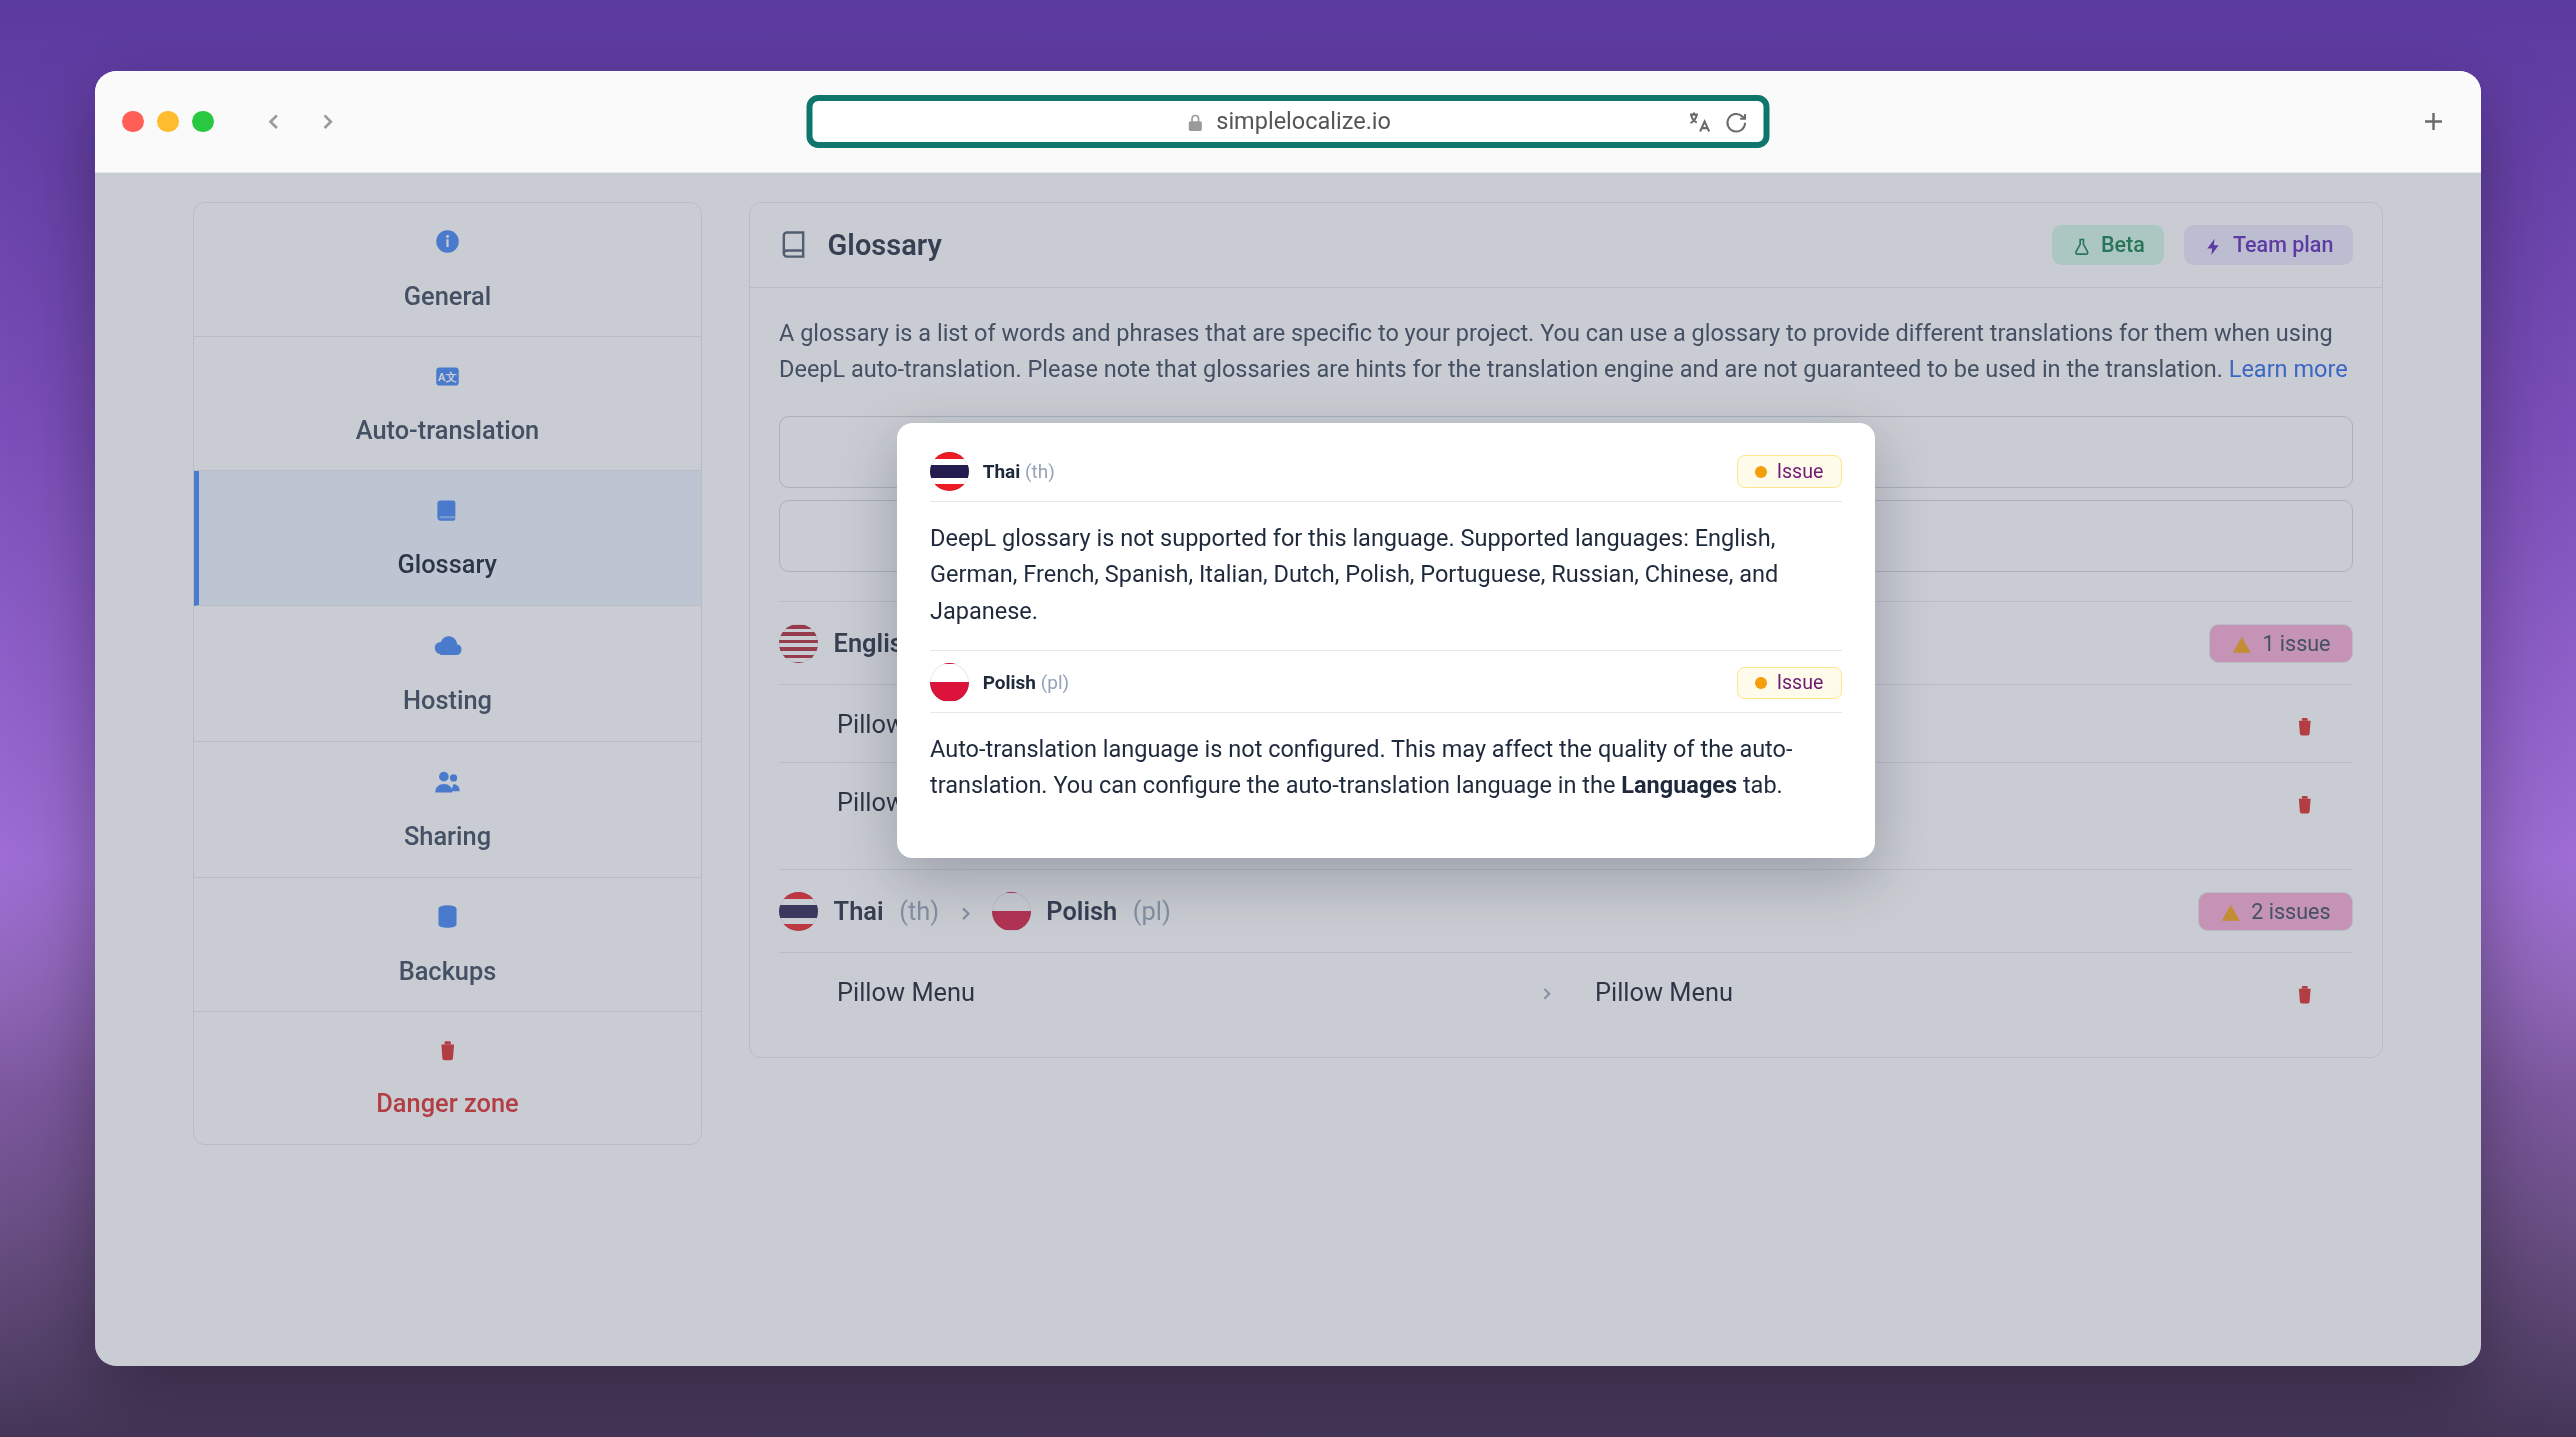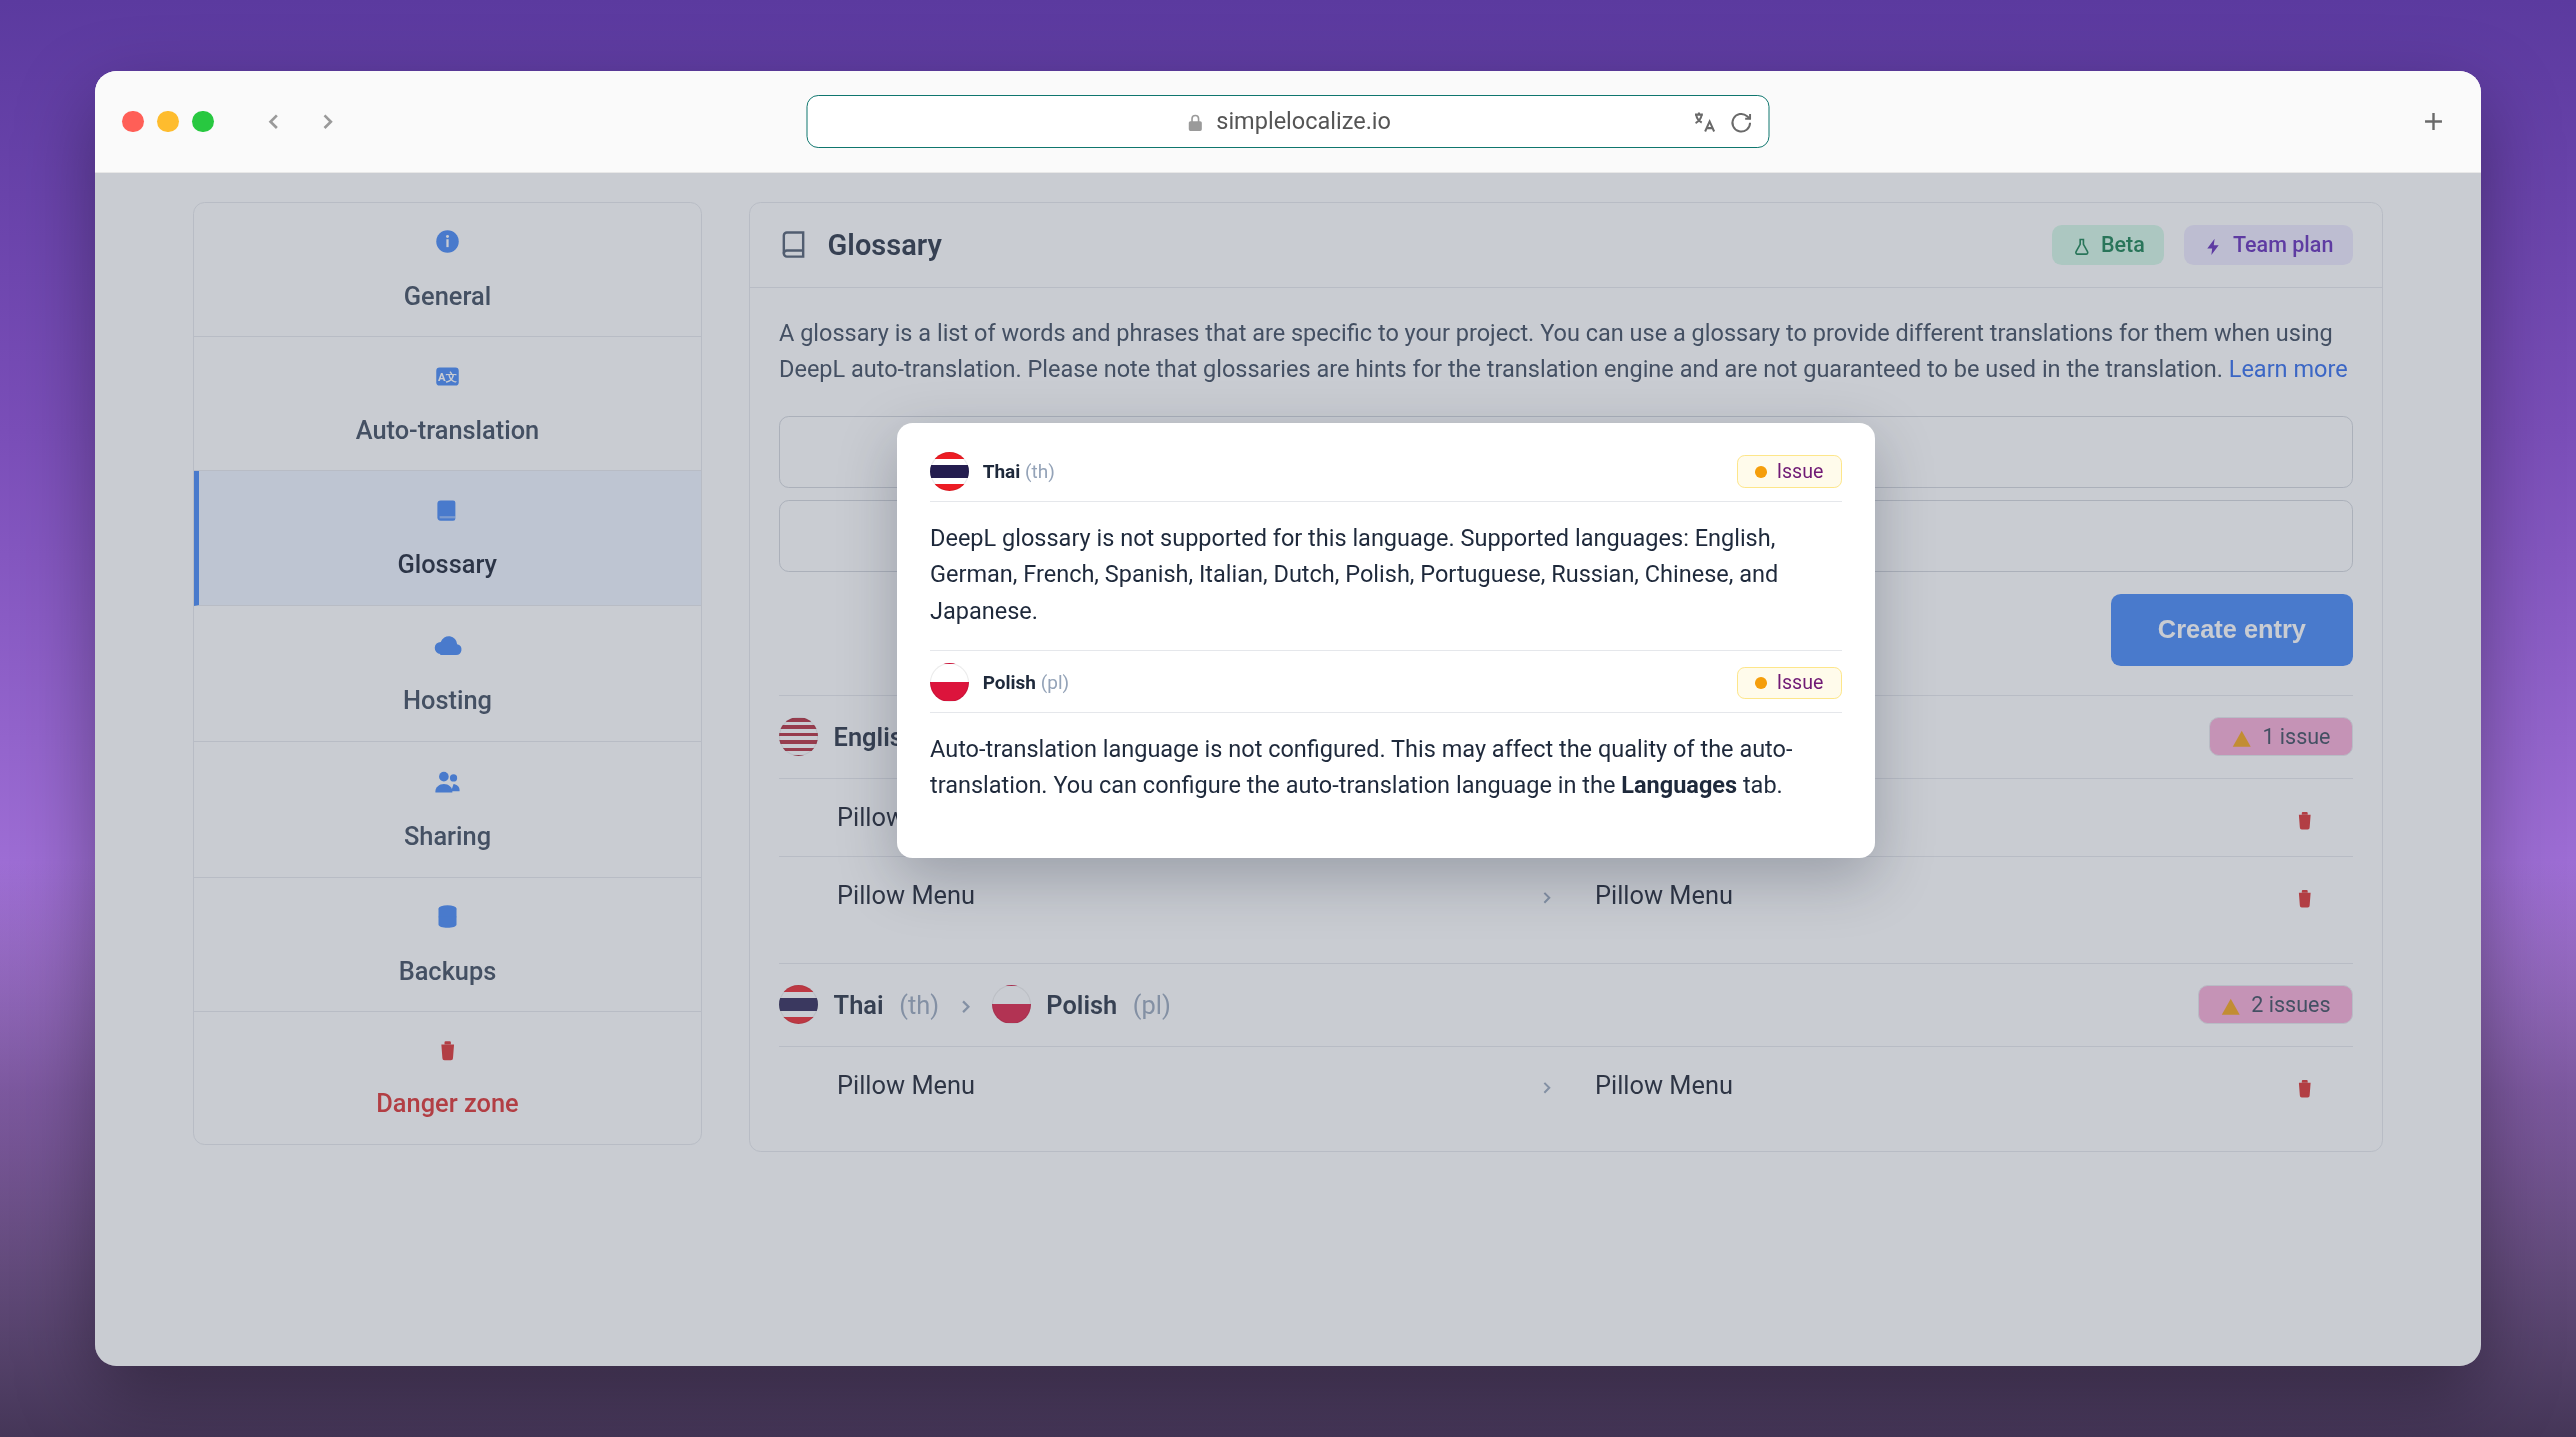--- a/index.html
+++ b/index.html
@@ -45,21 +45,21 @@
   .dot.red { background: #ff5f57; }
   .dot.yellow { background: #febc2e; }
   .dot.green { background: #28c840; }
   .nav-arrows { display: flex; gap: 29px; margin-left: 47px; color: #9a9a9a; }
   .nav-arrows svg { width: 25.4px; height: 25.4px; }
   .url-bar {
     position: absolute;
     left: 50%; transform: translateX(-50%);
     top: 23.5px;
     width: 963px; height: 53px;
-    border: 1px solid #0f766e;
+    border: 6px solid #0f766e;
     border-radius: 11.7px;
     display: flex; align-items: center; justify-content: center;
     gap: 11.7px;
     background: #fff;
     font-size: 23.5px; color: #555;
   }
   .url-bar .lock { color: #9a9a9a; }
   .url-bar .reload { position: absolute; right: 15.6px; color: #6a6a6a; display: flex; gap: 11.7px; align-items: center; }
   .new-tab { position: absolute; right: 33px; color: #6a6a6a; }
 
@@ -374,21 +374,20 @@
 
       <div class="main-content">
         <p class="desc">
           <span>A glossary is a list of words and phrases that are specific to your project. You can use a glossary to provide different translations for them when using DeepL auto-translation. Please note that glossaries are hints for the translation engine and are not guaranteed to be used in the translation.</span>
           <a href="#">Learn more</a>
         </p>
 
         <div class="inputs">
           <input class="input-box" style="">
           <input class="input-box" style="">
-          <button class="create-btn">Create entry</button>
         </div>
 
         <div class="section">
           <div class="sec-head">
             <span class="names">
               <span class="flag" style="background:linear-gradient(180deg,#b22234 0 12%,#fff 12% 20%,#b22234 20% 30%,#fff 30% 40%,#b22234 40% 50%,#fff 50% 60%,#b22234 60% 70%,#fff 70% 80%,#b22234 80% 90%,#fff 90% 100%);position:relative;"></span>
               <span>English</span>
               <span class="langcode">(en)</span>
               <span class="chev">
                 <svg width="21.5" height="21.5" viewBox="0 0 24 24" fill="none" stroke="currentColor" stroke-width="2.5">

